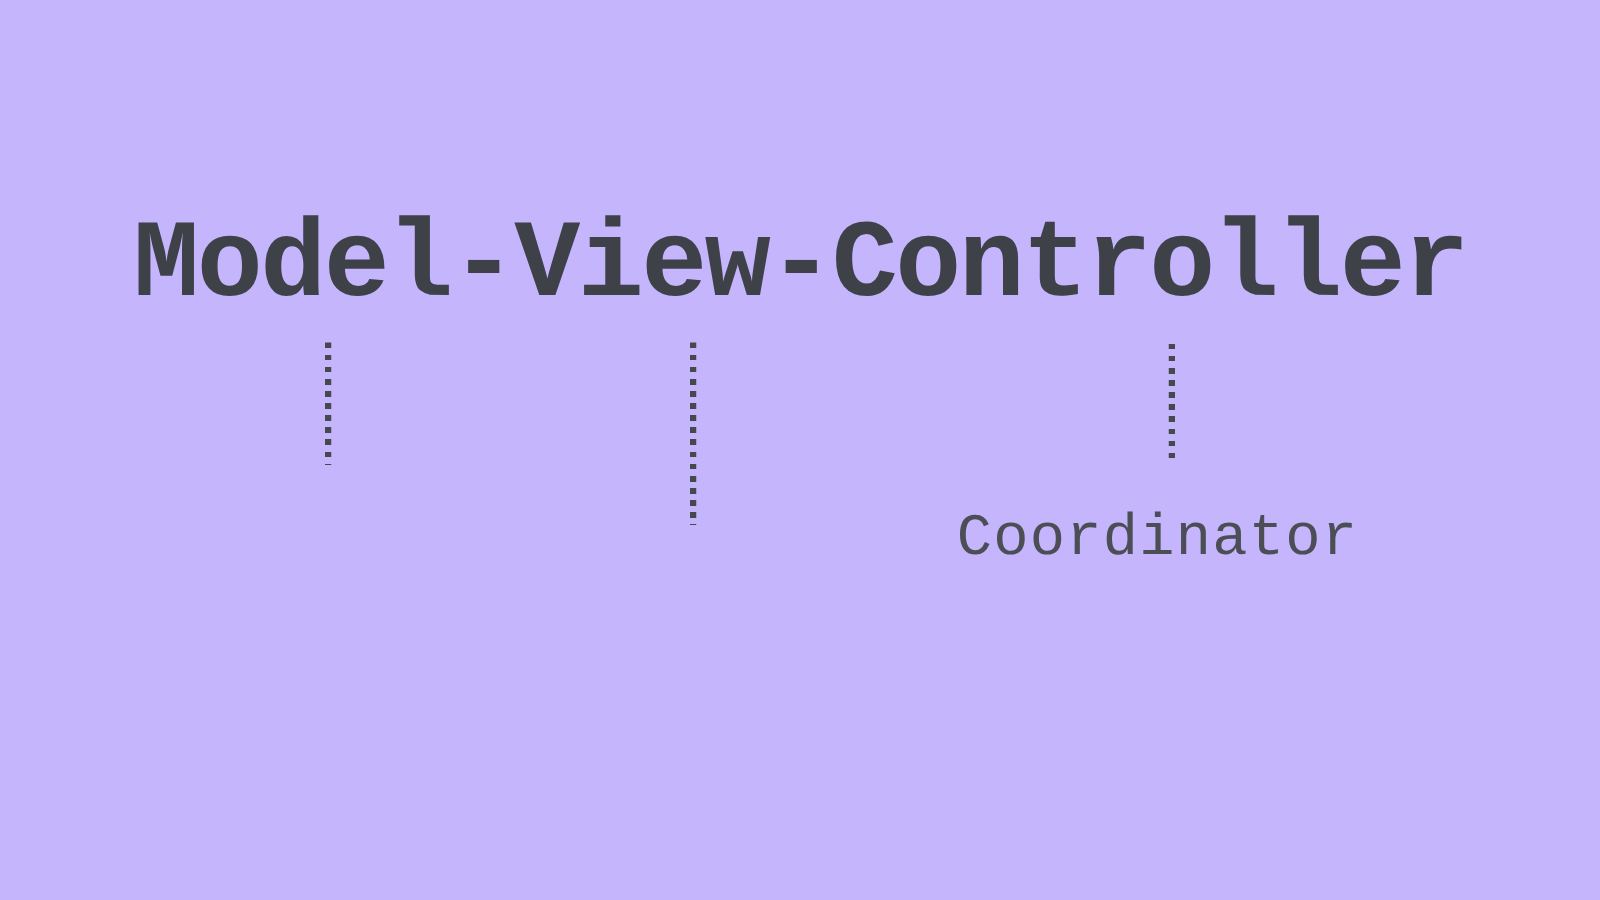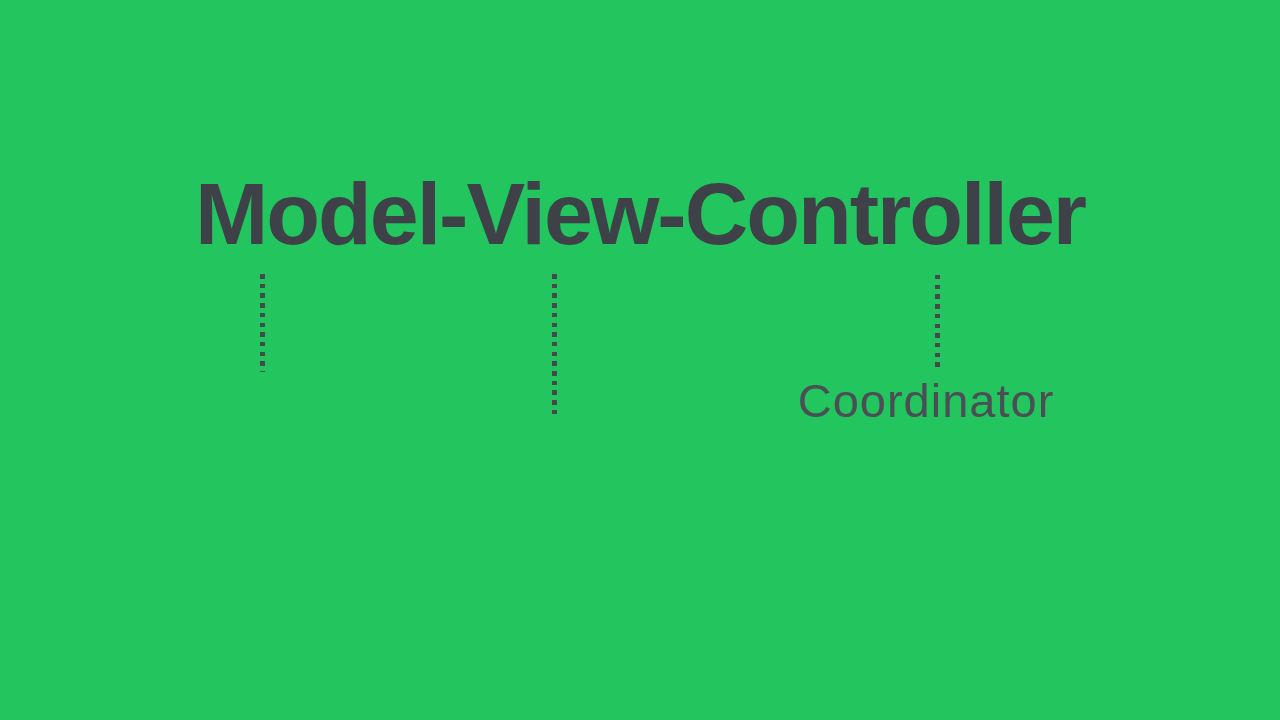--- a/index.html
+++ b/index.html
@@ -4,23 +4,23 @@
 <style>
   html, body {
     margin: 0;
     padding: 0;
     background: #ffffff;
   }
   .canvas {
     position: relative;
     width: 1280px;
     height: 720px;
-    background: #22c55e;
+    background: #c4b5fd;
     overflow: hidden;
-    font-family: Liberation Sans, sans-serif;
+    font-family: Liberation Mono, monospace;
   }
   .title {
     position: absolute;
     top: 170px;
     left: 0;
     width: 1280px;
     text-align: center;
     font-size: 88px;
     font-weight: 700;
     letter-spacing: -2px;
@@ -45,21 +45,21 @@
     transform: translateX(-50%);
     font-size: 47px;
     font-weight: 300;
     letter-spacing: 1px;
     color: #4b4f55;
     line-height: 1;
     white-space: nowrap;
   }
   .label.data           { left: 253px; top: 387px; }
   .label.user-interface { left: 542px; top: 434px; }
-  .label.coordinator    { left: 926px; top: 377px; }
+  .label.coordinator    { left: 926px; top: 408px; }
 </style>
 </head>
 <body>
 
 <div class="canvas">
 
   <div class="title">Model-View-Controller</div>
 
   <div class="connector model"></div>
 

